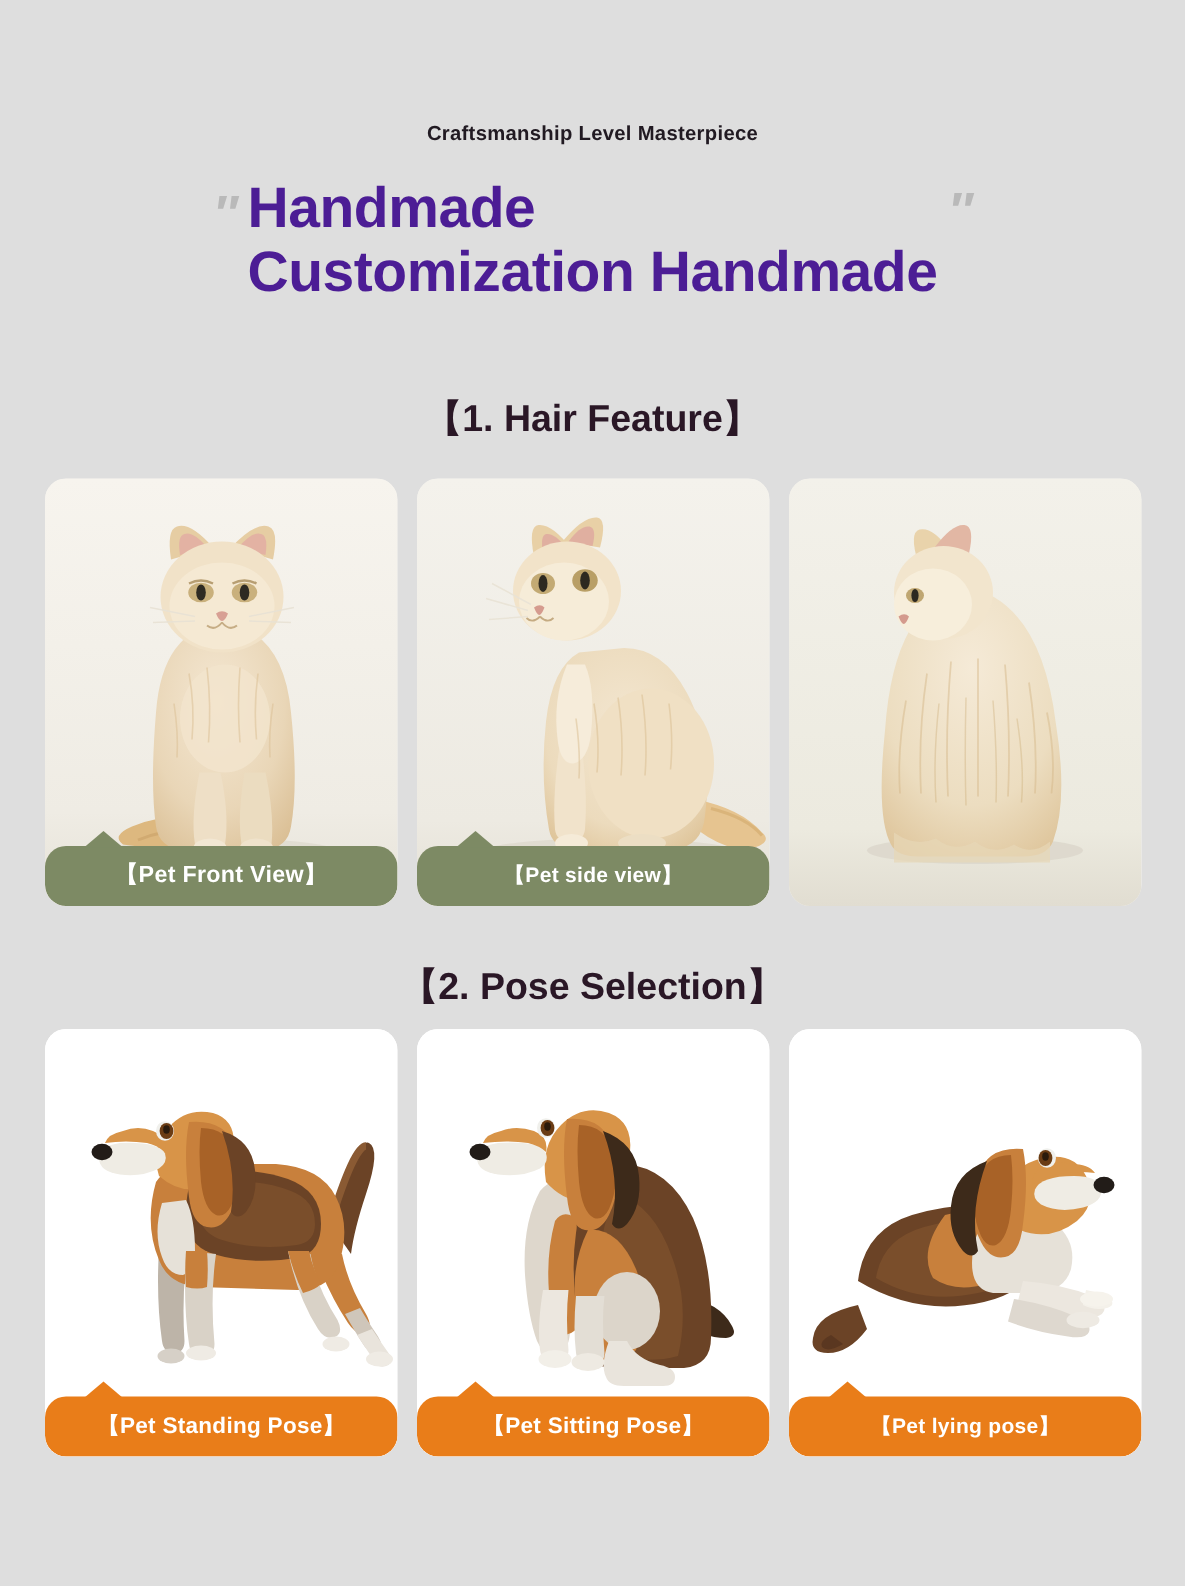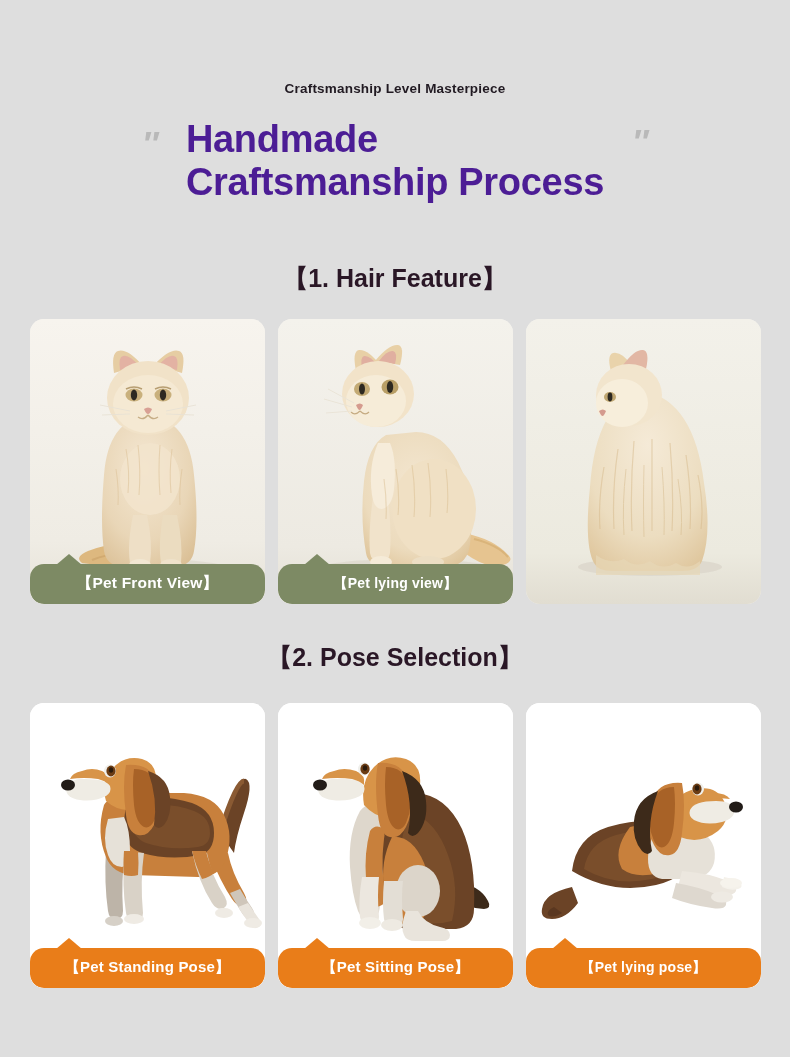--- a/index.html
+++ b/index.html
@@ -60,21 +60,21 @@
   .sec2-head{margin-top:37px;}
 
   
   .grid{
     display:flex;
     gap:13px;
     padding:0 30px;
     box-sizing:border-box;
   }
   .grid.sec1{margin-top:24px;}
-  .grid.sec2{margin-top:29px;}
+  .grid.sec2{margin-top:12px;}
 
   .card{
     position:relative;
     width:235px;
     height:285px;
     border-radius:14px;
     overflow:hidden;
     flex:0 0 auto;
   }
   .card.photo{background:#f5f3ee;}
@@ -118,21 +118,21 @@
 
 <div class="page">
 
   <div class="eyebrow">Craftsmanship Level Masterpiece</div>
 
   <div class="title-wrap">
     <span class="quote left">″</span>
     <span class="quote right">″</span>
     <div class="title">
       <div>Handmade</div>
-      <div>Craftsmanship Process</div>
+      <div>Customization Handmade</div>
     </div>
   </div>
 
   <div class="section-head sec1-head">【1. Hair Feature】</div>
 
   <div class="grid sec1">
 
     <div class="card photo">
       <svg class="art" viewBox="0 0 235 285" preserveAspectRatio="xMidYMid slice">
         <defs>
@@ -254,21 +254,21 @@
           <path d="M106 160 q3 22 2 40"></path>
         </g>
         <g stroke="#e9e3d6" stroke-width="1" opacity=".9">
           <path d="M74 88 L46 80"></path>
             <path d="M74 92 L48 94"></path>
             <path d="M76 84 L50 70"></path>
         </g>
       </svg>
       <div class="label green small">
         <span class="notch"></span>
-        <span class="txt">【Pet lying view】</span>
+        <span class="txt">【Pet side view】</span>
       </div>
     </div>
 
     <div class="card photo">
       <svg class="art" viewBox="0 0 235 285" preserveAspectRatio="xMidYMid slice">
         <defs>
           <linearGradient id="bgC" x1="0" y1="0" x2="0" y2="1">
             <stop offset="0" stop-color="#f3f1ea"></stop>
               <stop offset="0.82" stop-color="#eceadf"></stop>
               <stop offset="1" stop-color="#e1ddd1"></stop>

